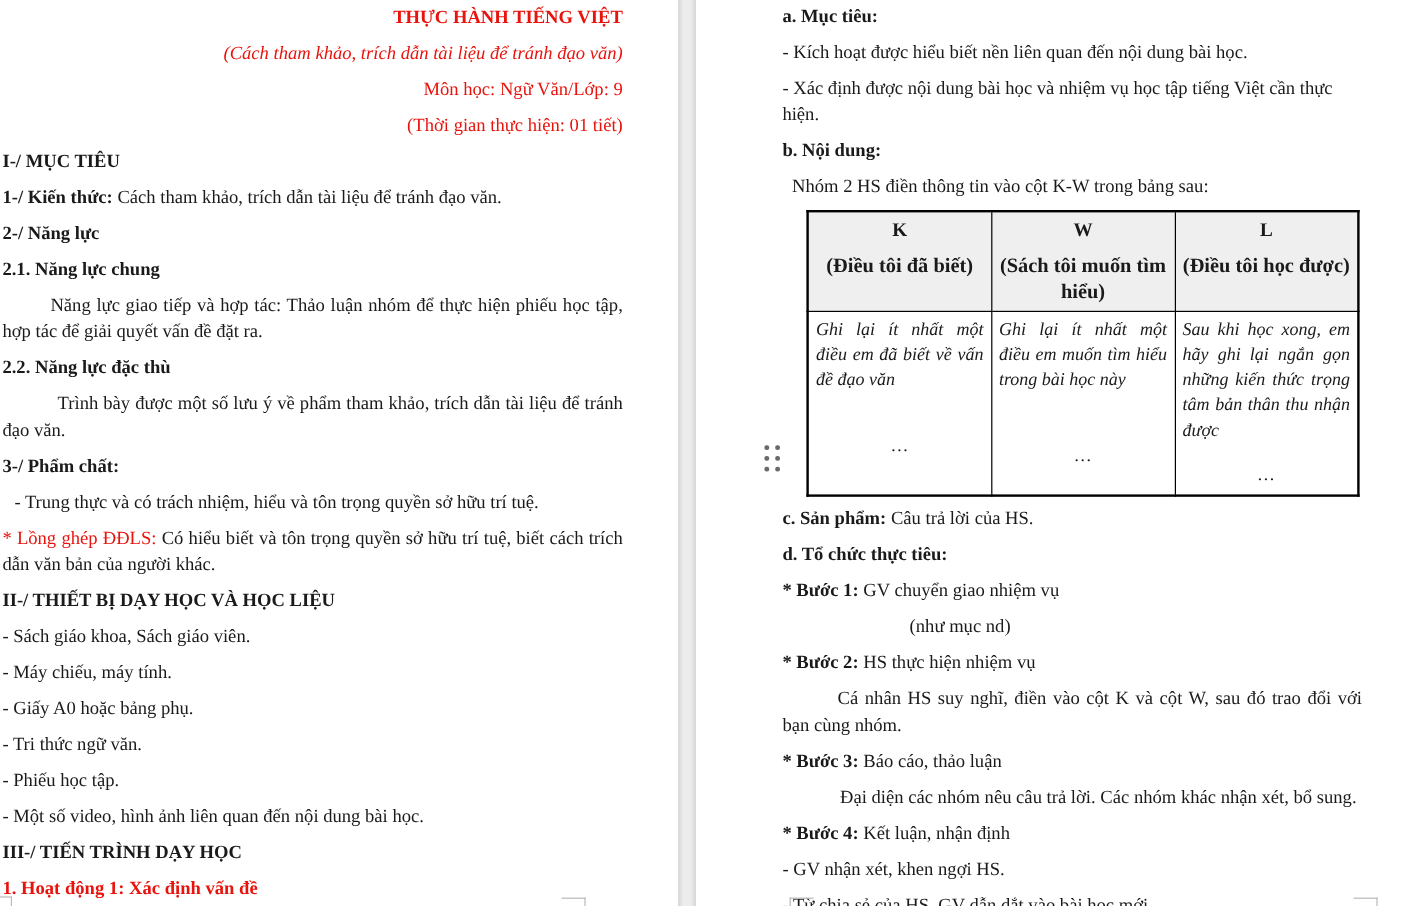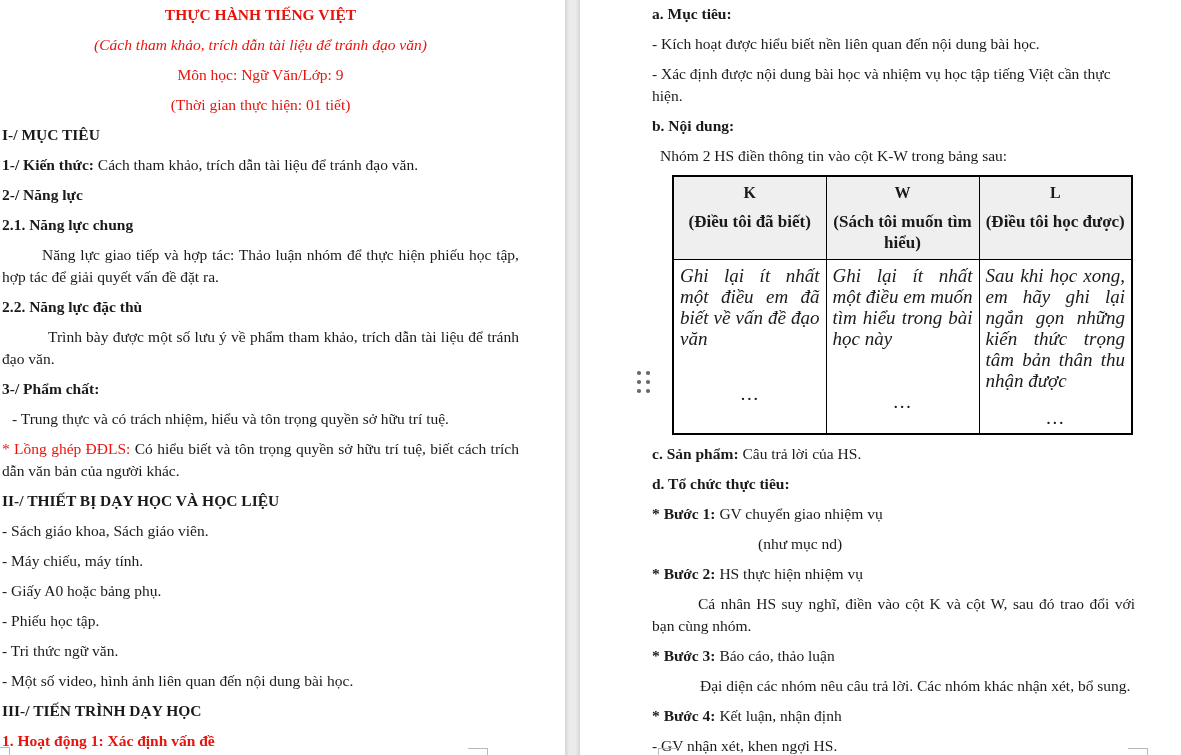--- a/index.html
+++ b/index.html
@@ -13,21 +13,21 @@
   .page-left{left:0;width:565px;padding:4px 46px 0 2px;}
   .page-right{left:580px;width:601px;padding:3px 46px 0 72px;font-family:Liberation Serif, serif;}
   .page-gap{
     position:absolute;left:565px;top:0;width:15px;height:755px;
     background:linear-gradient(90deg,#d6d6d6 0%,#ececec 30%,#ececec 70%,#d6d6d6 100%);
   }
   p{margin:0 0 8px 0;font-size:15.5px;line-height:22px;}
   .b{font-weight:bold;}
   .red{color:#e8130c;}
   .it{font-style:italic;}
-  .ctr{text-align:center;}
+  .ctr{text-align:right;}
   .ld{font-weight:bold;}
   .ld-red{color:#e8130c;}
   .jst{text-align:justify;text-indent:40px;}
   .jst2{text-align:justify;text-indent:46px;}
   .jst0{text-align:justify;}
   .ind8{padding-left:8px;}
   .ind10{padding-left:10px;}
   .ind48{padding-left:48px;}
   .ind106{padding-left:106px;}
   .rel{position:relative;}
@@ -39,21 +39,21 @@
   }
   table.kwl th,table.kwl td{border:1px solid #000;box-sizing:border-box;}
   table.kwl th{
     background:#efefef;text-align:center;font-weight:bold;
     padding:5px 4px 6px 4px;height:58px;vertical-align:top;
   }
   .th-letter{font-size:16px;line-height:21px;margin-bottom:8px;}
   .th-desc{font-size:17px;line-height:21px;}
   table.kwl td{
     height:128px;vertical-align:top;padding:5px 6px;text-align:justify;
-    font-style:italic;font-size:19px;line-height:21px;
+    font-style:italic;font-size:15px;line-height:21px;
   }
   .dots{text-align:center;font-style:italic;}
   table.kwl td:nth-child(1) .dots{margin-top:34px;}
   table.kwl td:nth-child(2) .dots{margin-top:42px;}
   table.kwl td:nth-child(3) .dots{margin-top:16px;}
 
   
   .drag-handle{
     position:absolute;left:637px;top:371px;
     display:grid;grid-template-columns:repeat(2,4px);grid-auto-rows:4px;
@@ -84,22 +84,22 @@
   <p class="jst">Năng lực giao tiếp và hợp tác: Thảo luận nhóm để thực hiện phiếu học tập, hợp tác để giải quyết vấn đề đặt ra.</p>
   <p class="b">2.2. Năng lực đặc thù</p>
   <p class="jst2">Trình bày được một số lưu ý về phẩm tham khảo, trích dẫn tài liệu để tránh đạo văn.</p>
   <p class="b">3-/ Phẩm chất:</p>
   <p class="ind10">- Trung thực và có trách nhiệm, hiểu và tôn trọng quyền sở hữu trí tuệ.</p>
   <p class="jst0"><span class="ld-red">* Lồng ghép ĐĐLS:</span><span> Có hiểu biết và tôn trọng quyền sở hữu trí tuệ, biết cách trích dẫn văn bản của người khác.</span></p>
   <p class="b">II-/ THIẾT BỊ DẠY HỌC VÀ HỌC LIỆU</p>
   <p>- Sách giáo khoa, Sách giáo viên.</p>
   <p>- Máy chiếu, máy tính.</p>
   <p>- Giấy A0 hoặc bảng phụ.</p>
+  <p>- Tri thức ngữ văn.</p>
   <p>- Phiếu học tập.</p>
-  <p>- Tri thức ngữ văn.</p>
   <p>- Một số video, hình ảnh liên quan đến nội dung bài học.</p>
   <p class="b">III-/ TIẾN TRÌNH DẠY HỌC</p>
   <p class="red b">1. Hoạt động 1: Xác định vấn đề</p>
 </div>
 
 <div class="page-gap"></div>
 
 <div class="page page-right">
   <p class="b">a. Mục tiêu:</p>
   <p>- Kích hoạt được hiểu biết nền liên quan đến nội dung bài học.</p>

